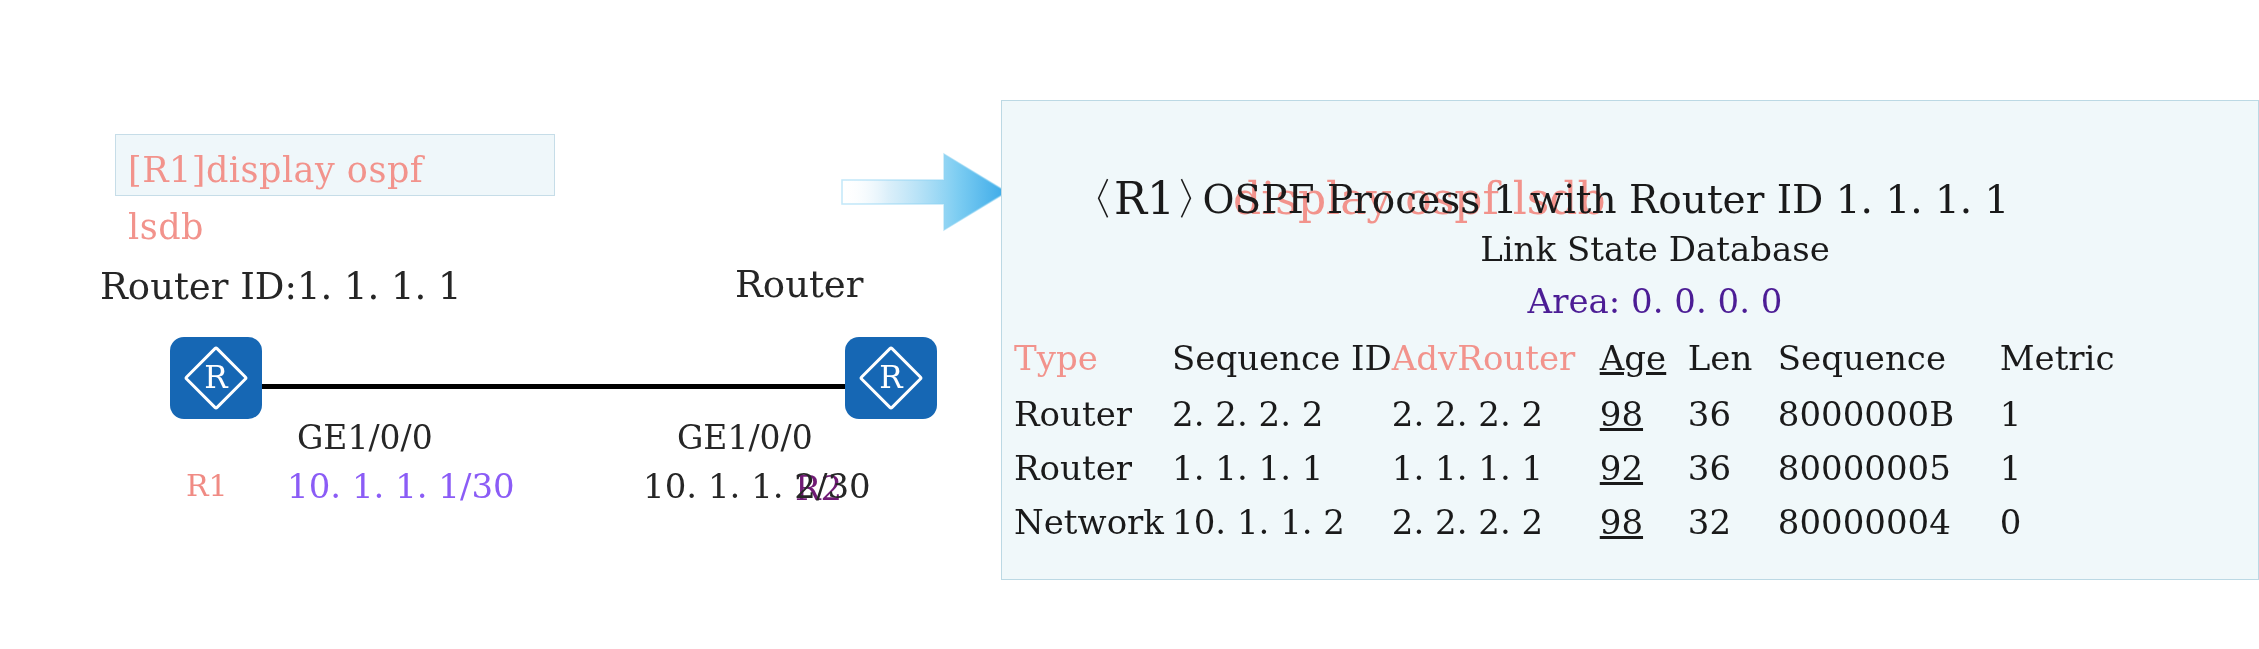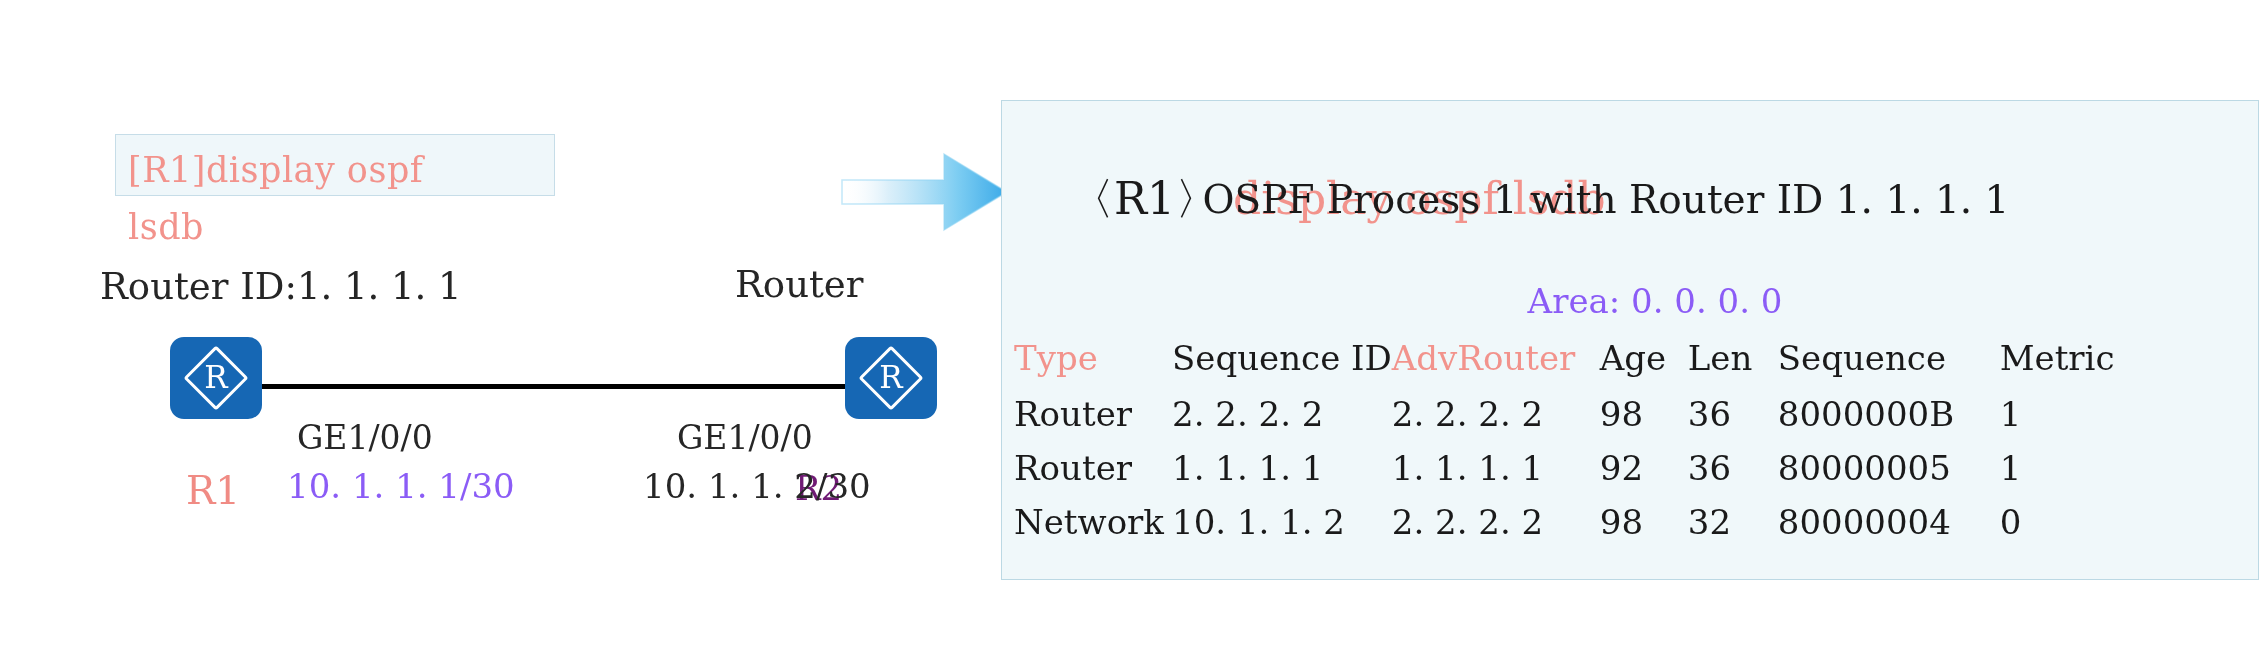--- a/index.html
+++ b/index.html
@@ -107,21 +107,21 @@
     left: 258px; top: 384px;
     width: 592px; height: 5px;
     background: #000000;
     z-index: 1;
   }
 
   #label-r1 {
     position: absolute;
     left: 186px; top: 468px;
     font-family: "DejaVu Serif", serif;
-    font-size: 39px;
+    font-size: 30px;
     color: #f08b84;
     white-space: nowrap;
   }
   #label-r2 {
     position: absolute;
     left: 795px; top: 468px;
     font-family: "DejaVu Serif", serif;
     font-size: 34px;
     color: #701a75;
     white-space: nowrap;
@@ -207,21 +207,21 @@
     font-size: 34px;
     color: #1a1a1a;
     padding-left: 50px;
     box-sizing: border-box;
   }
   #hdr-area {
     left: 0; top: 180px;
     width: 1256px;
     text-align: center;
     font-size: 34px;
-    color: #8b5cf6;
+    color: #4c1d95;
     padding-left: 50px;
     box-sizing: border-box;
   }
 
   #lsdb-table {
     position: absolute;
     left: 12px; top: 237px;
     width: 1250px;
     border-collapse: collapse;
     font-family: "DejaVu Serif", serif;
@@ -237,21 +237,21 @@
   #lsdb-table td {
     text-align: left;
     padding: 0 0 14px 0;
     white-space: nowrap;
   }
   #lsdb-table th.col-type,
   #lsdb-table th.col-adv { color: #f2938c; }
   #lsdb-table .col-type   { width: 158px; }
   #lsdb-table .col-lsid   { width: 215px; }
   #lsdb-table .col-adv    { width: 208px; }
-  #lsdb-table .col-age    { width: 88px; }
+  #lsdb-table .col-age    { width: 88px; text-decoration: underline; }
   #lsdb-table .col-len    { width: 90px; }
   #lsdb-table .col-seq    { width: 222px; }
   #lsdb-table .col-metric { width: auto; }
 </style>
 </head>
 <body>
 
 <div id="topology">
 
   <div id="cmd-box"></div>
@@ -297,20 +297,21 @@
   </svg>
 </div>
 
 <div id="output-panel">
 
   <div class="term-line" id="prompt-line">
     <span class="prompt-tag">〈R1〉</span><span> </span><span class="prompt-cmd">display ospf lsdb</span>
   </div>
 
   <div class="term-line" id="hdr-process">OSPF Process 1 with Router ID 1. 1. 1. 1</div>
+  <div class="term-line" id="hdr-lsdb">Link State Database</div>
   <div class="term-line" id="hdr-area">Area: 0. 0. 0. 0</div>
 
   <table id="lsdb-table">
     <thead>
       <tr>
         <th class="col-type">Type</th>
         <th class="col-lsid">Sequence ID</th>
         <th class="col-adv">AdvRouter</th>
         <th class="col-age">Age</th>
         <th class="col-len">Len</th>

